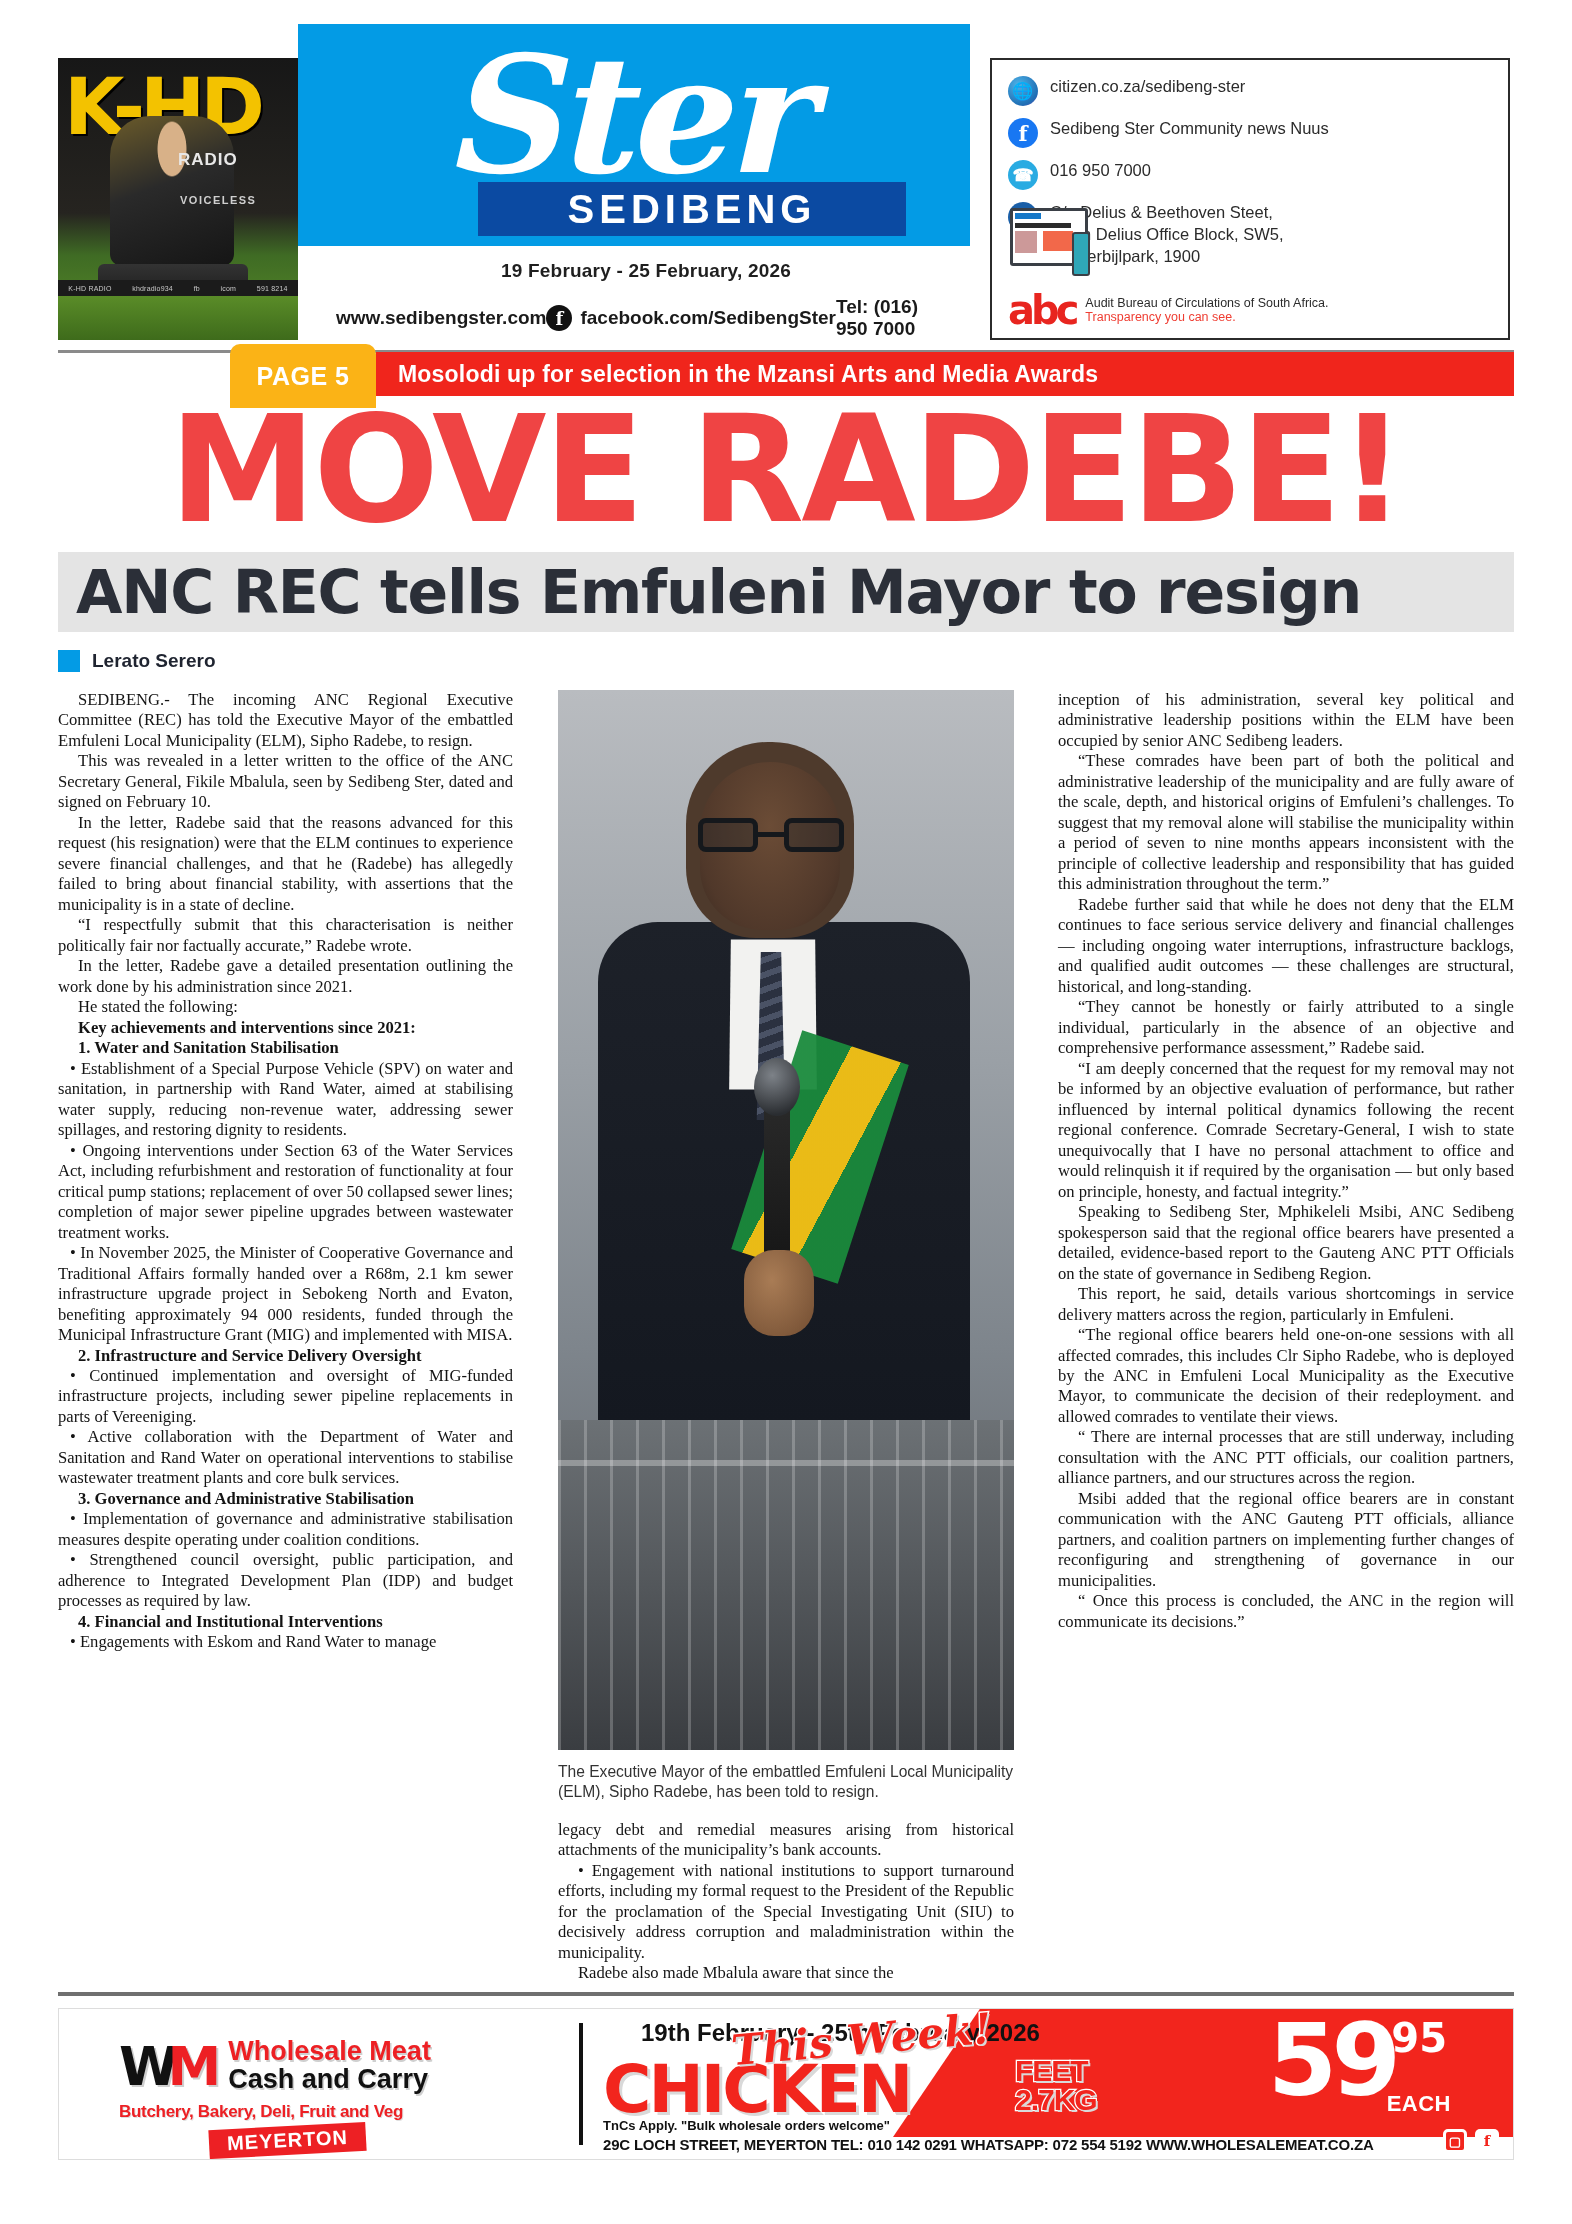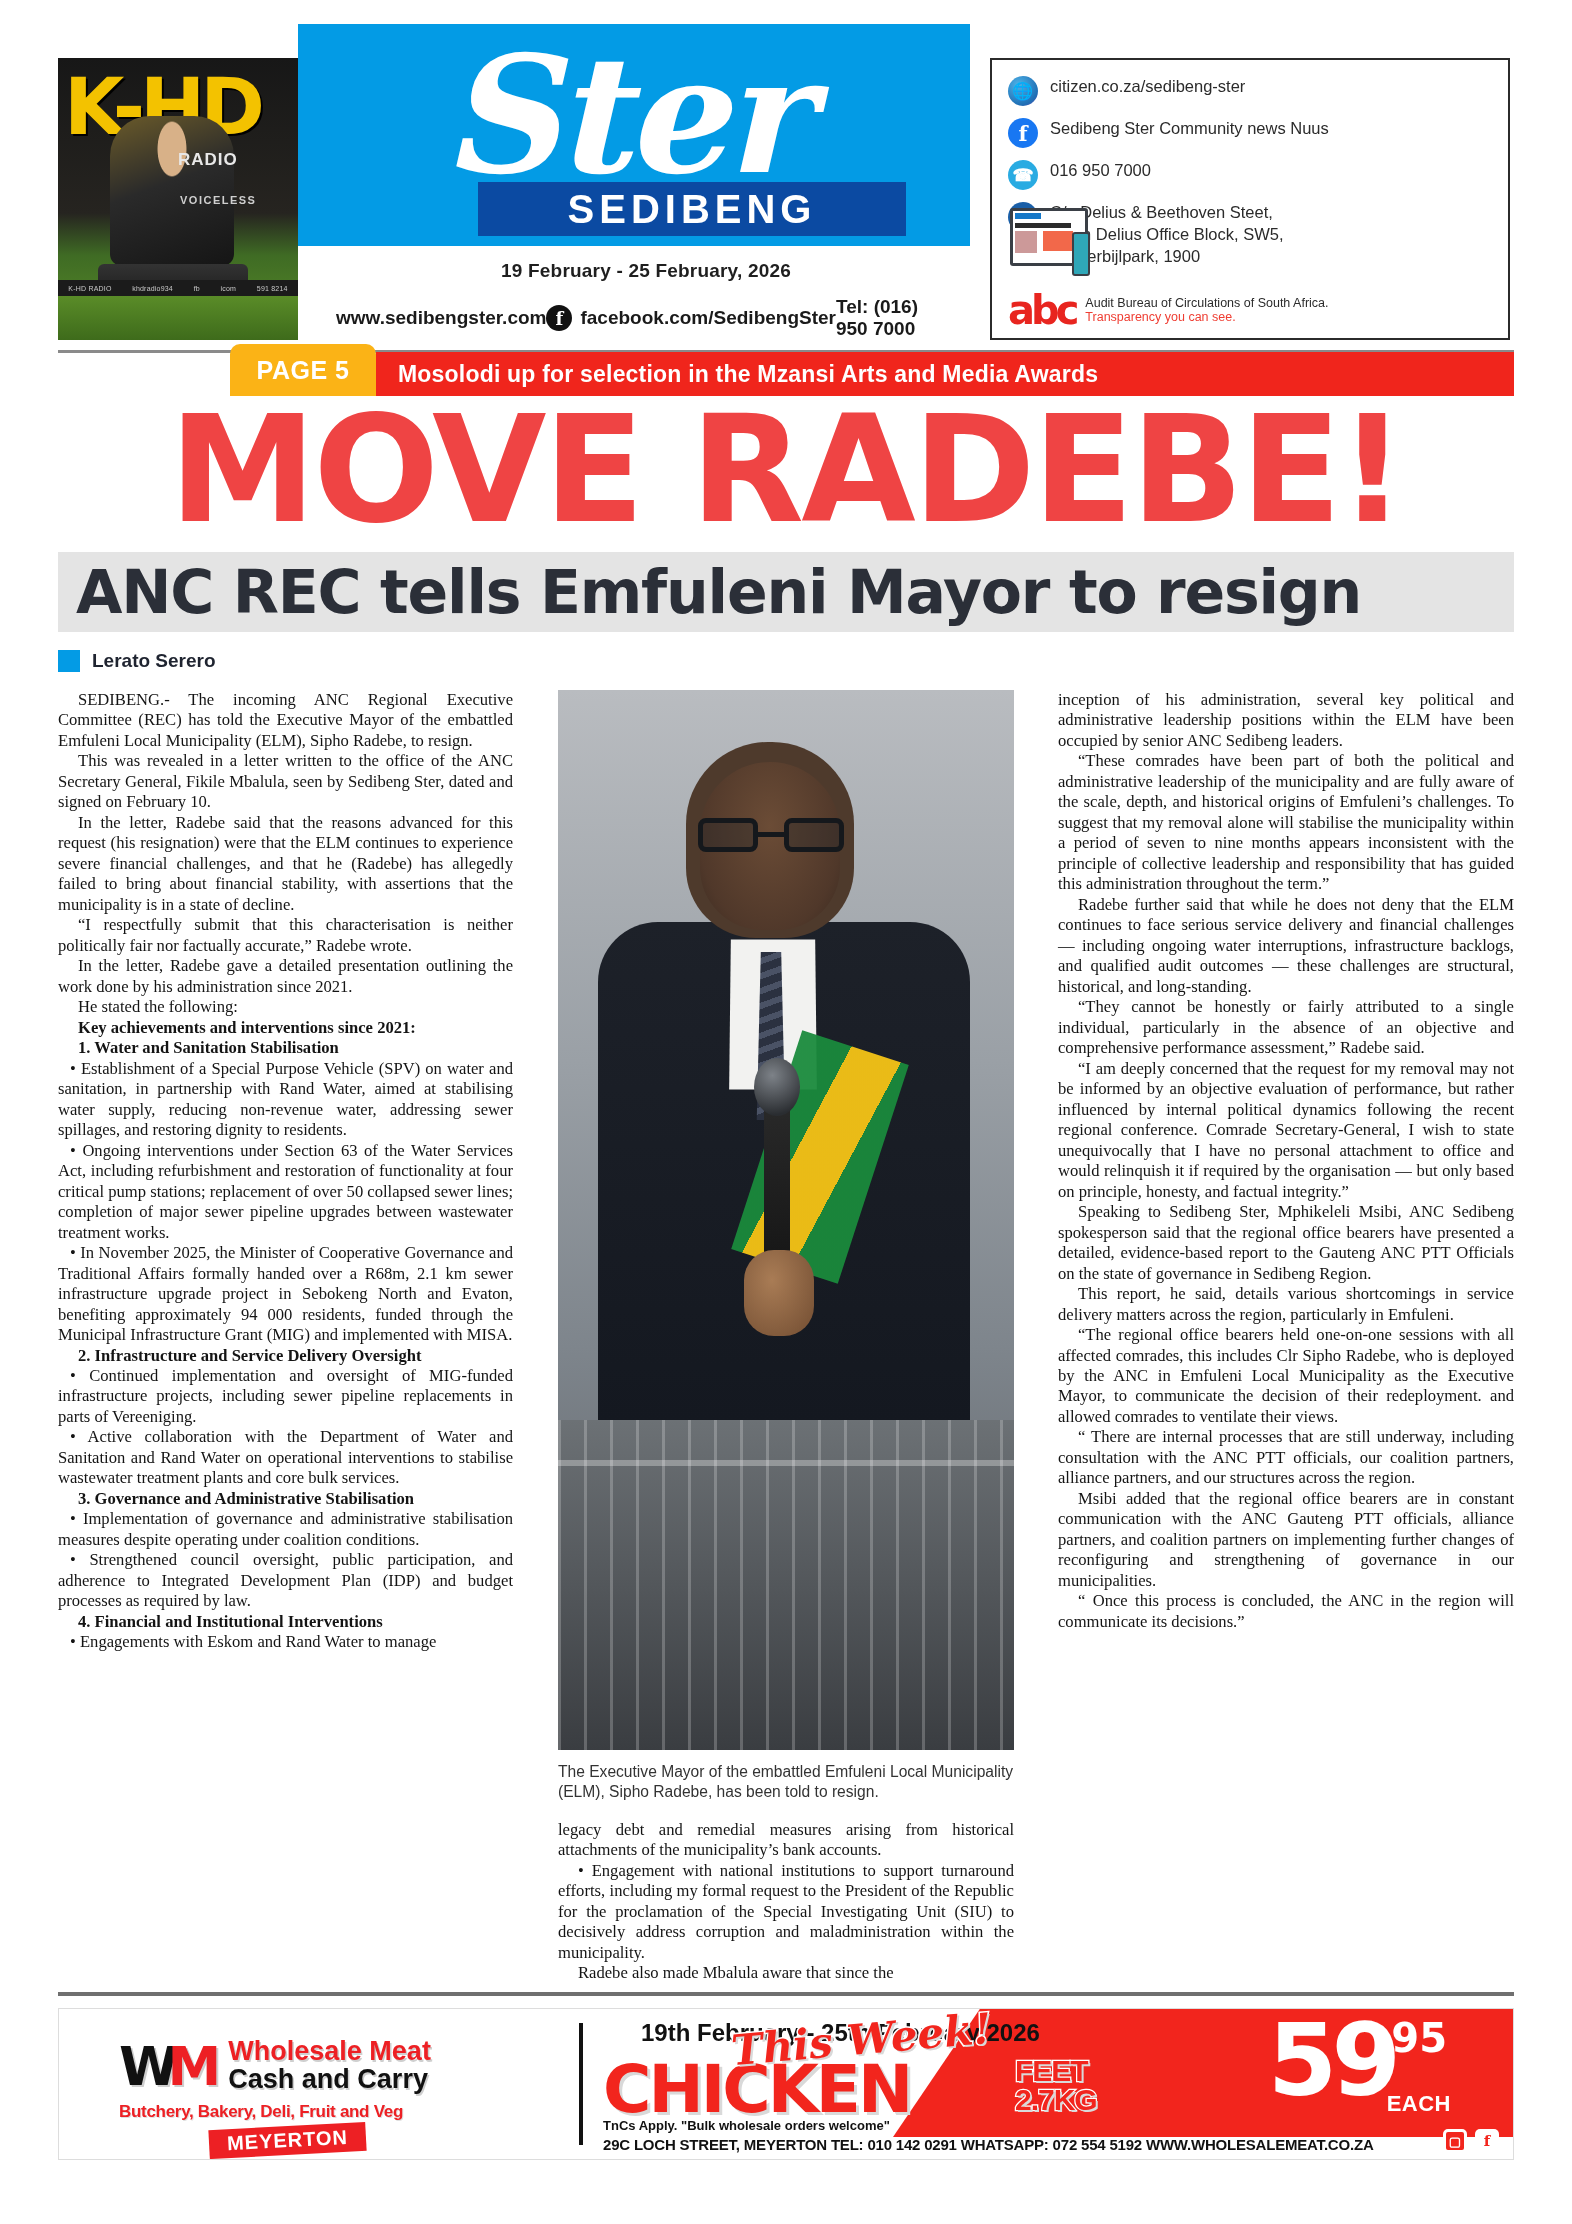--- a/index.html
+++ b/index.html
@@ -138,21 +138,21 @@
 
   
   .strip-row {
     position:absolute; left: 230px; top: 352px; width: 1284px; height: 44px;
     display:flex; align-items:stretch;
   }
   .page-tag {
     width: 146px; background:#fbb316; color:#fff; border-radius: 10px 10px 0 0;
     display:flex; align-items:center; justify-content:center;
     font-size: 25px; font-weight: 800; letter-spacing:.5px;
-    position:relative; top:-8px; height:52px;
+    position:relative; top:-8px; height:64px;
   }
   .strip-red {
     flex:1; background:#f0251c; color:#fff; display:flex; align-items:center;
     padding-left: 22px; font-size: 23px; font-weight: 800; letter-spacing:.2px;text-align:right;
   }
 
   
   .kicker-main {
     position:absolute; left: 58px; top: 400px; width: 1456px;
     font-family:"DejaVu Sans", sans-serif;

